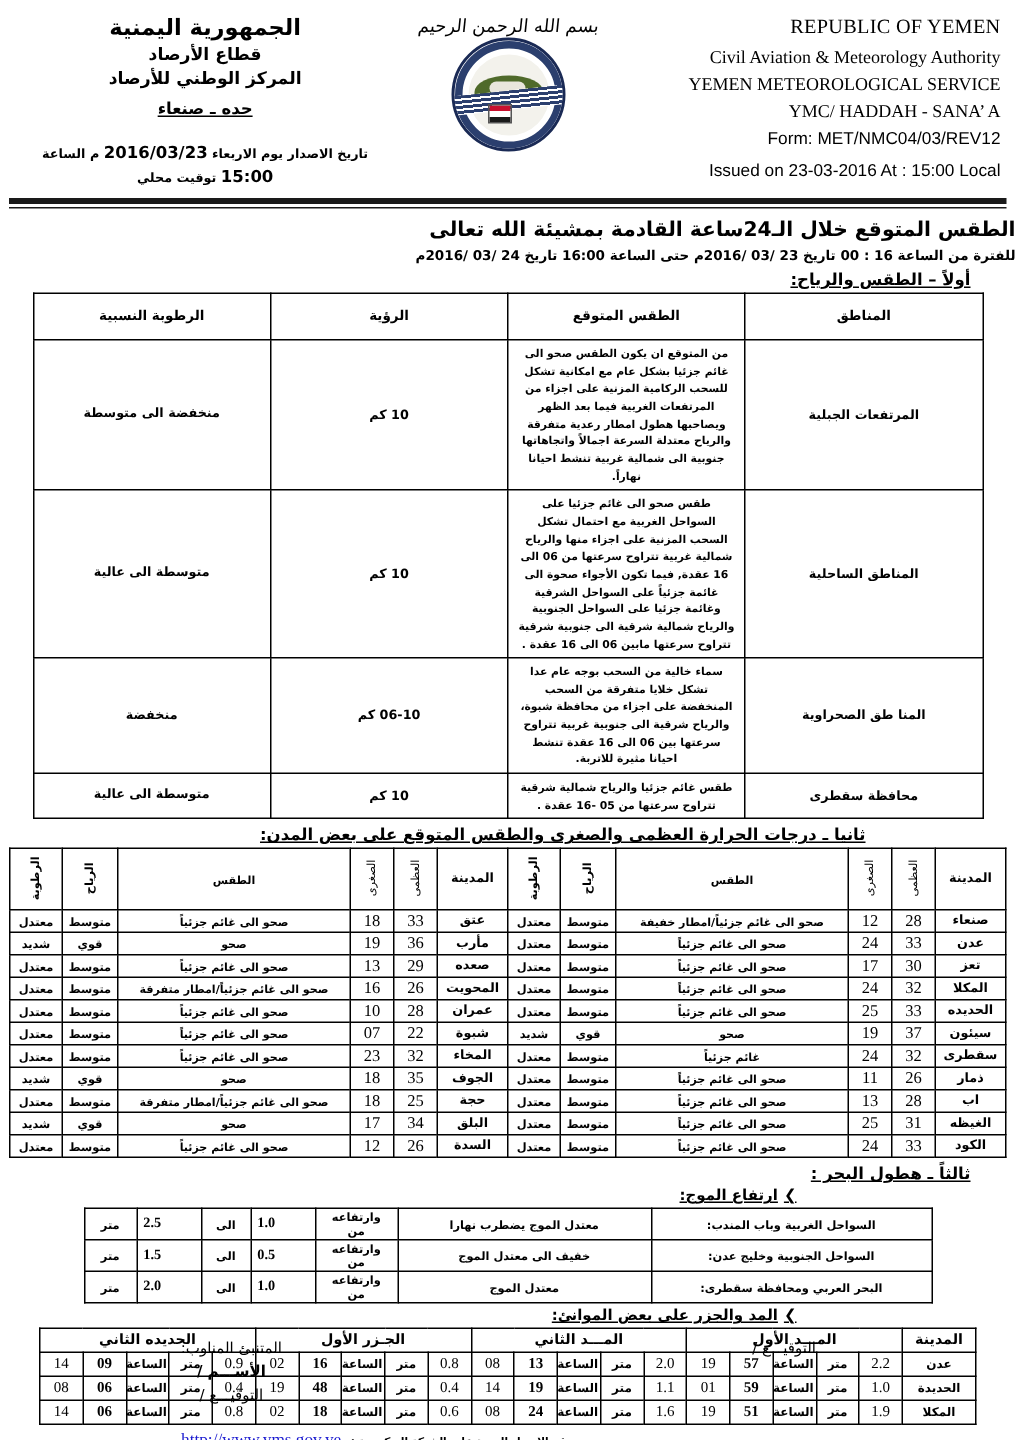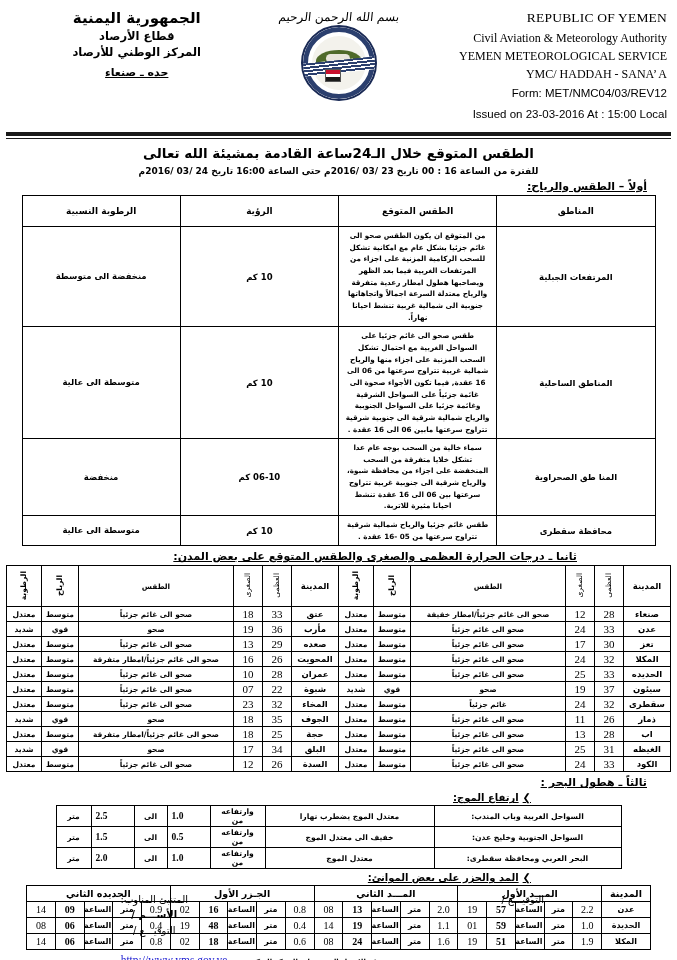--- a/index.html
+++ b/index.html
@@ -150,21 +150,20 @@
     margin: 0 6px;
   }
   .rule-thin {
     height: 1px;
     background: #1a1a1a;
     margin: 2px 6px 0 6px;
   }
 
   
   .title-block {
-    text-align: center;
     direction: rtl;
     font-family: "DejaVu Sans", "Liberation Sans", sans-serif;
     padding-top: 6px;
   }
   .main-title {
     font-size: 13.5px;
     font-weight: bold;
   }
   .period-line {
     font-size: 9px;
@@ -361,20 +360,27 @@
 </head>
 <body>
 
 <div class="masthead">
 
   <div class="mh-col ar-head">
     <div class="l1">الجمهورية اليمنية</div>
     <div class="l3">قطاع الأرصاد</div>
     <div class="l4">المركز الوطني للأرصاد</div>
     <div><span class="l5">حده ـ صنعاء</span></div>
+    <div class="issue-ar">
+      <span>تاريخ الاصدار يوم الاربعاء</span>
+      <span class="big">2016/03/23</span>
+      <span>م  الساعة</span>
+      <span class="big">15:00</span>
+      <span>توقيت محلي</span>
+    </div>
   </div>
 
   <div class="mh-col logo">
     <div class="basmala">بسم الله الرحمن الرحيم</div>
     <div class="emblem">
       <div class="ring-text"></div>
       <div class="inner">
         <div class="hill"></div>
         <div class="cloud"></div>
       </div>

